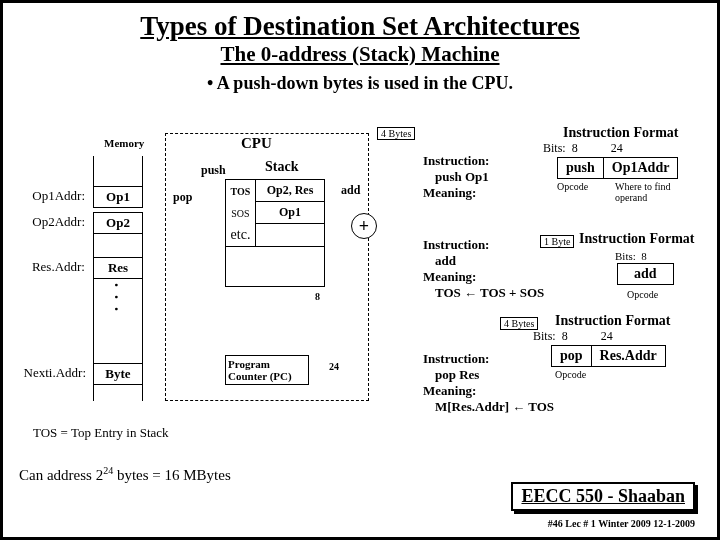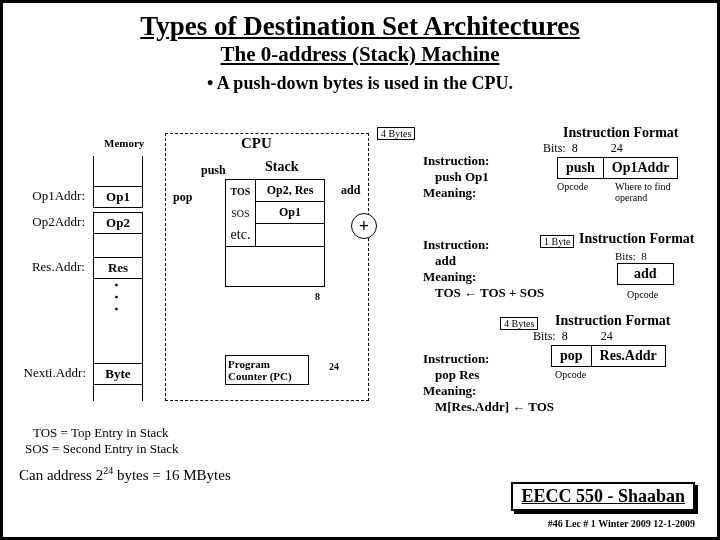--- a/index.html
+++ b/index.html
@@ -180,18 +180,17 @@
     <tbody>
         <tr>
           <td>pop</td>
           <td>Res.Addr</td>
         </tr>
   </tbody>
     </table>
   <div class="abs" style="left:552px; top:366px; font-size:10px;">Opcode</div>
 
   <div class="abs" style="left:22px; top:422px; font-size:13px;margin-left:8px;">TOS = Top Entry in Stack</div>
-  <div class="abs" style="left:22px; top:438px; font-size:13px;">SOS = Second Entry in Stack</div>
   <div class="abs" style="left:16px; top:462px; font-size:15px;">Can address 2<sup style="font-size:10px;">24</sup> bytes = 16 MBytes</div>
 
   <div class="abs footer-course" style="right:22px; bottom:26px;">EECC 550 - Shaaban</div>
   <div class="abs footer-meta" style="right:22px; bottom:8px;">#46  Lec # 1 Winter 2009  12-1-2009</div>
 </div>
 
 </body></html>

